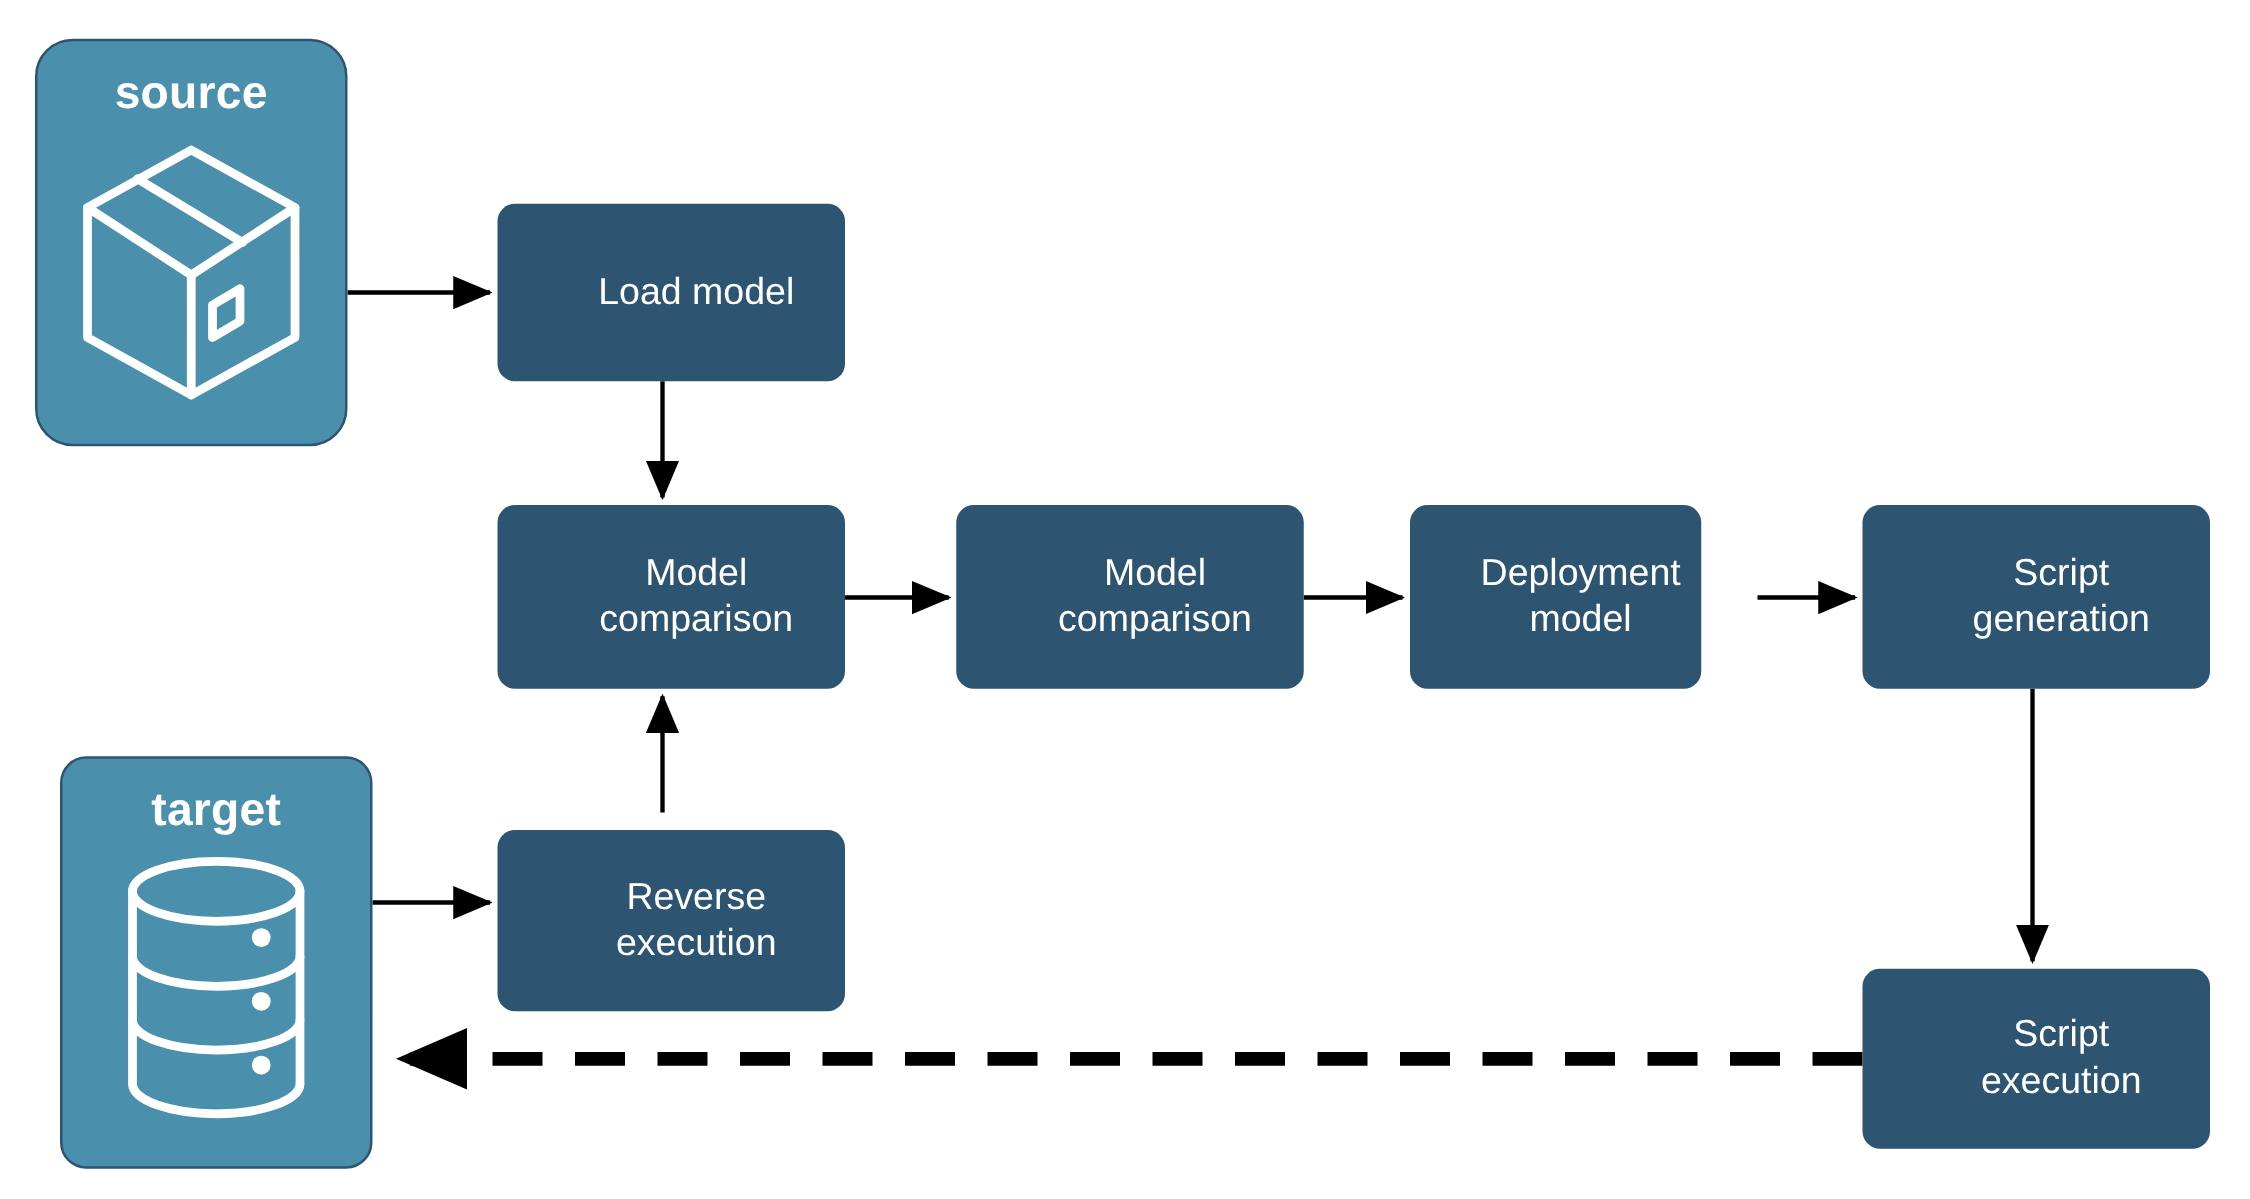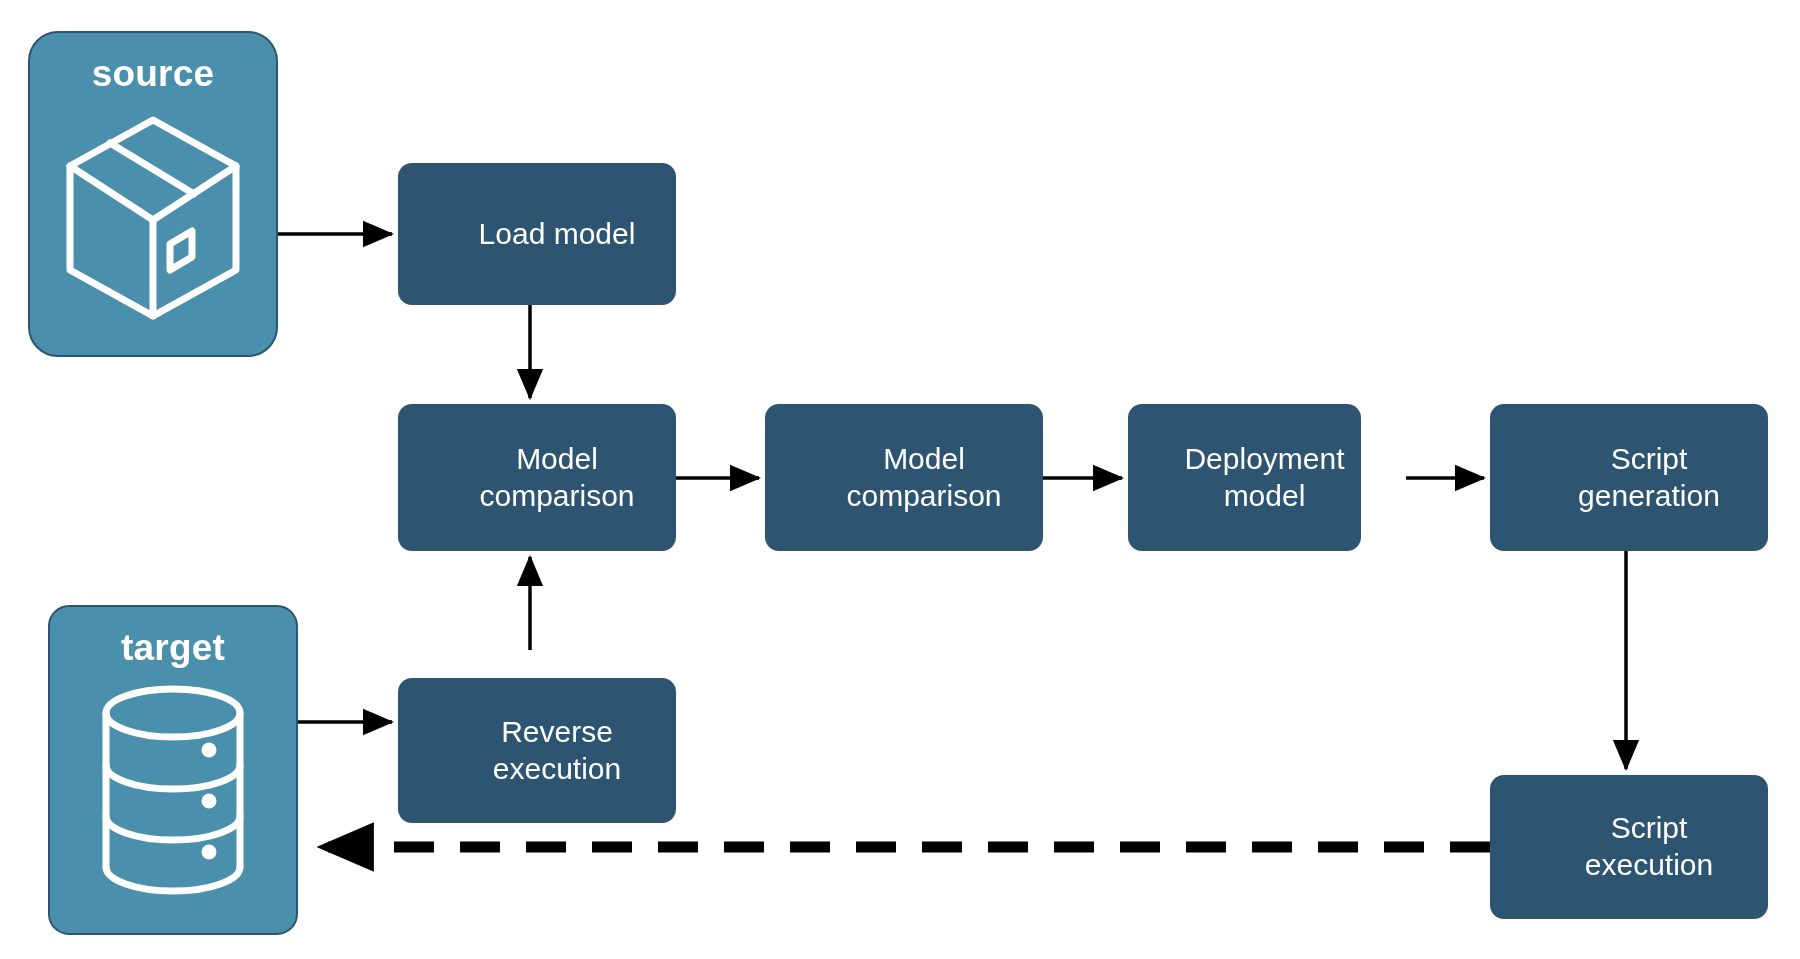--- a/index.html
+++ b/index.html
@@ -181,21 +181,21 @@
     </div>
   </div>
 
   <div class="process-node" style="left:1490px; top:404px; width:278px; height:147px;">
     <div>
       <span>Script</span>
       <span>generation</span>
     </div>
   </div>
 
-  <div class="process-node" style="left:398px; top:678px; width:278px; height:145px;">
+  <div class="process-node" style="left:398px; top:664px; width:278px; height:145px;">
     <div>
       <span>Reverse</span>
       <span>execution</span>
     </div>
   </div>
 
   <div class="process-node" style="left:1490px; top:775px; width:278px; height:144px;">
     <div>
       <span>Script</span>
       <span>execution</span>

